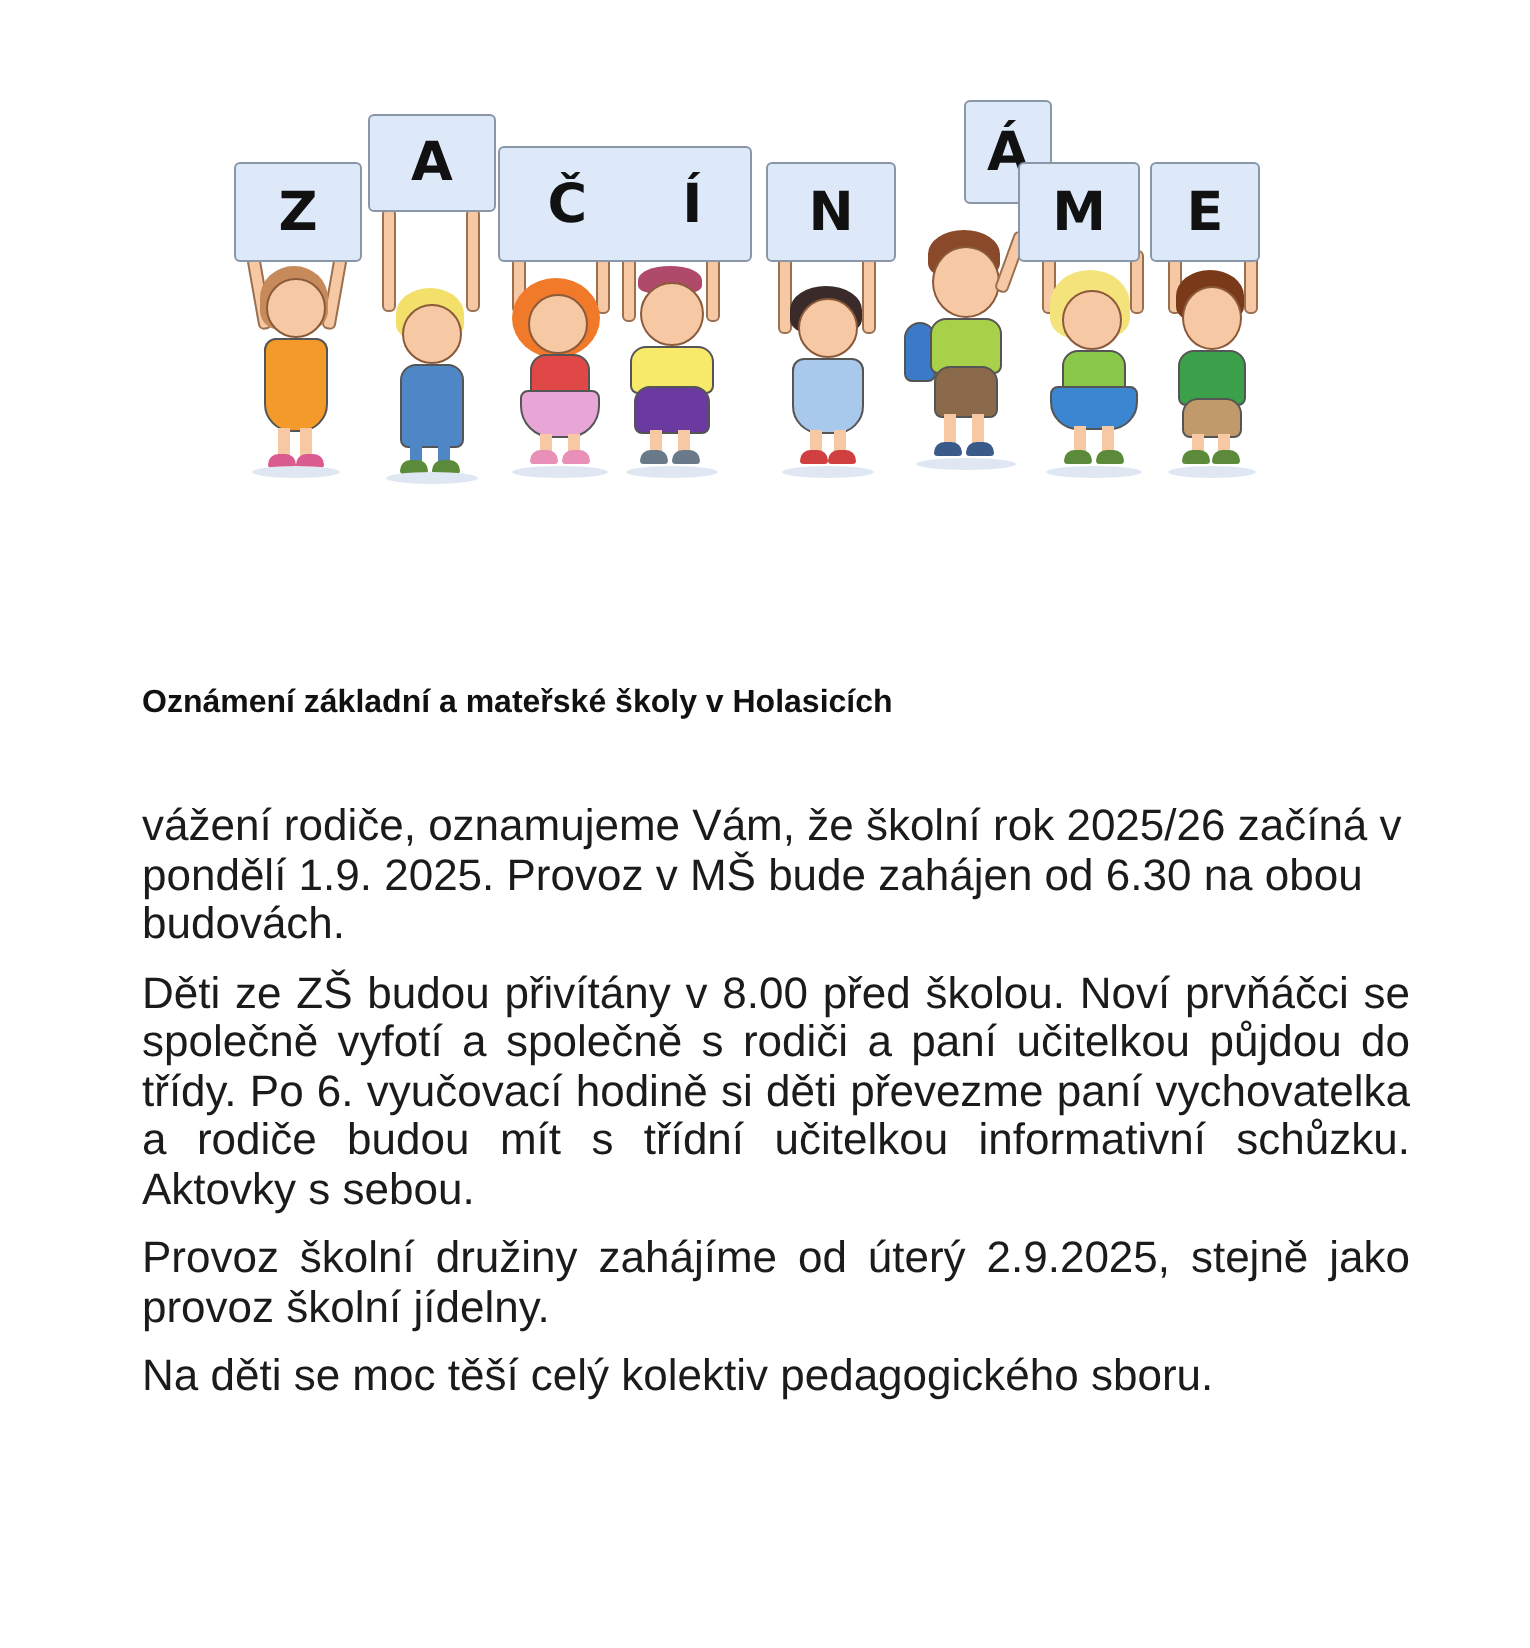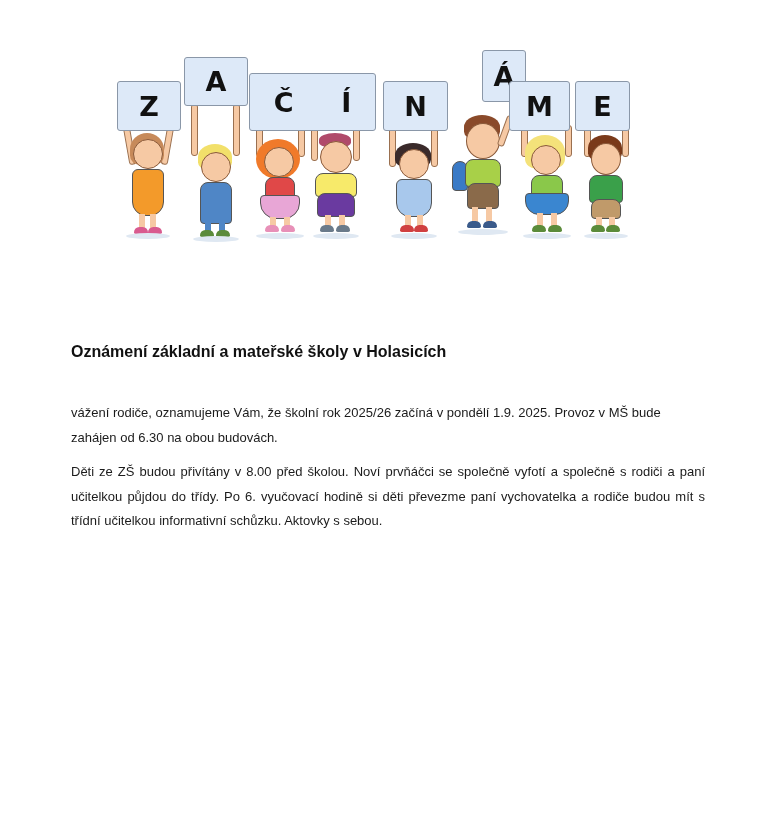--- a/index.html
+++ b/index.html
@@ -11,21 +11,21 @@
           font-family:"DejaVu Sans", sans-serif; font-weight:bold; font-size:27px; color:#111; z-index:2;}
   .kid { position:absolute; z-index:1; }
   .head { position:absolute; border-radius:50%; background:#f6c9a4; border:1px solid #8a5a3a; }
   .hair { position:absolute; border-radius:50% 50% 30% 30%; }
   .body { position:absolute; border-radius:8px 8px 4px 4px; border:1px solid #555; }
   .leg { position:absolute; width:6px; background:#f6c9a4; }
   .shoe { position:absolute; width:14px; height:7px; border-radius:6px 6px 2px 2px; background:#5b8b3a; }
   .arm { position:absolute; width:5px; background:#f6c9a4; border:1px solid #9a7050; border-radius:3px; }
   .shadow { position:absolute; height:6px; border-radius:50%; background:#dfe8f2; }
   .title { position:absolute; left:71px; top:343px; font-weight:bold; font-size:16px; color:#111; }
-  .content { position:absolute; left:71px; top:401px; width:634px; font-size:13px; line-height:24.5px; color:#1b1b1b; }
+  .content { position:absolute; left:71px; top:401px; width:634px; font-size:22px; line-height:24.5px; color:#1b1b1b; }
   .content p { margin:0 0 10px 0; text-align:justify; }
   .content p.left { text-align:left; }
 </style>
 </head>
 <body>
 
 <div class="banner">
 
   <div class="sign" style="left:17px;top:41px;width:62px;height:48px;">
       <span>Z</span>
@@ -158,13 +158,15 @@
       <div class="shoe" style="left:28px;top:100px;"></div>
     <div class="shadow" style="left:6px;top:108px;width:44px;"></div>
   </div>
 </div>
 
 <div class="title">Oznámení základní a mateřské školy v Holasicích</div>
 
 <div class="content">
   <p class="left">vážení rodiče, oznamujeme Vám, že školní rok 2025/26 začíná v pondělí 1.9. 2025. Provoz v MŠ bude zahájen od 6.30 na obou budovách.</p>
   <p>Děti ze ZŠ budou přivítány v 8.00 před školou. Noví prvňáčci se společně vyfotí a společně s rodiči a paní učitelkou půjdou do třídy. Po 6. vyučovací hodině si děti převezme paní vychovatelka a rodiče budou mít s třídní učitelkou informativní schůzku. Aktovky s sebou.</p>
+  <p>Provoz školní družiny zahájíme od úterý 2.9.2025, stejně jako provoz školní jídelny.</p>
+  <p class="left">Na děti se moc těší celý kolektiv pedagogického sboru.</p>
 </div>
 
 </body></html>

